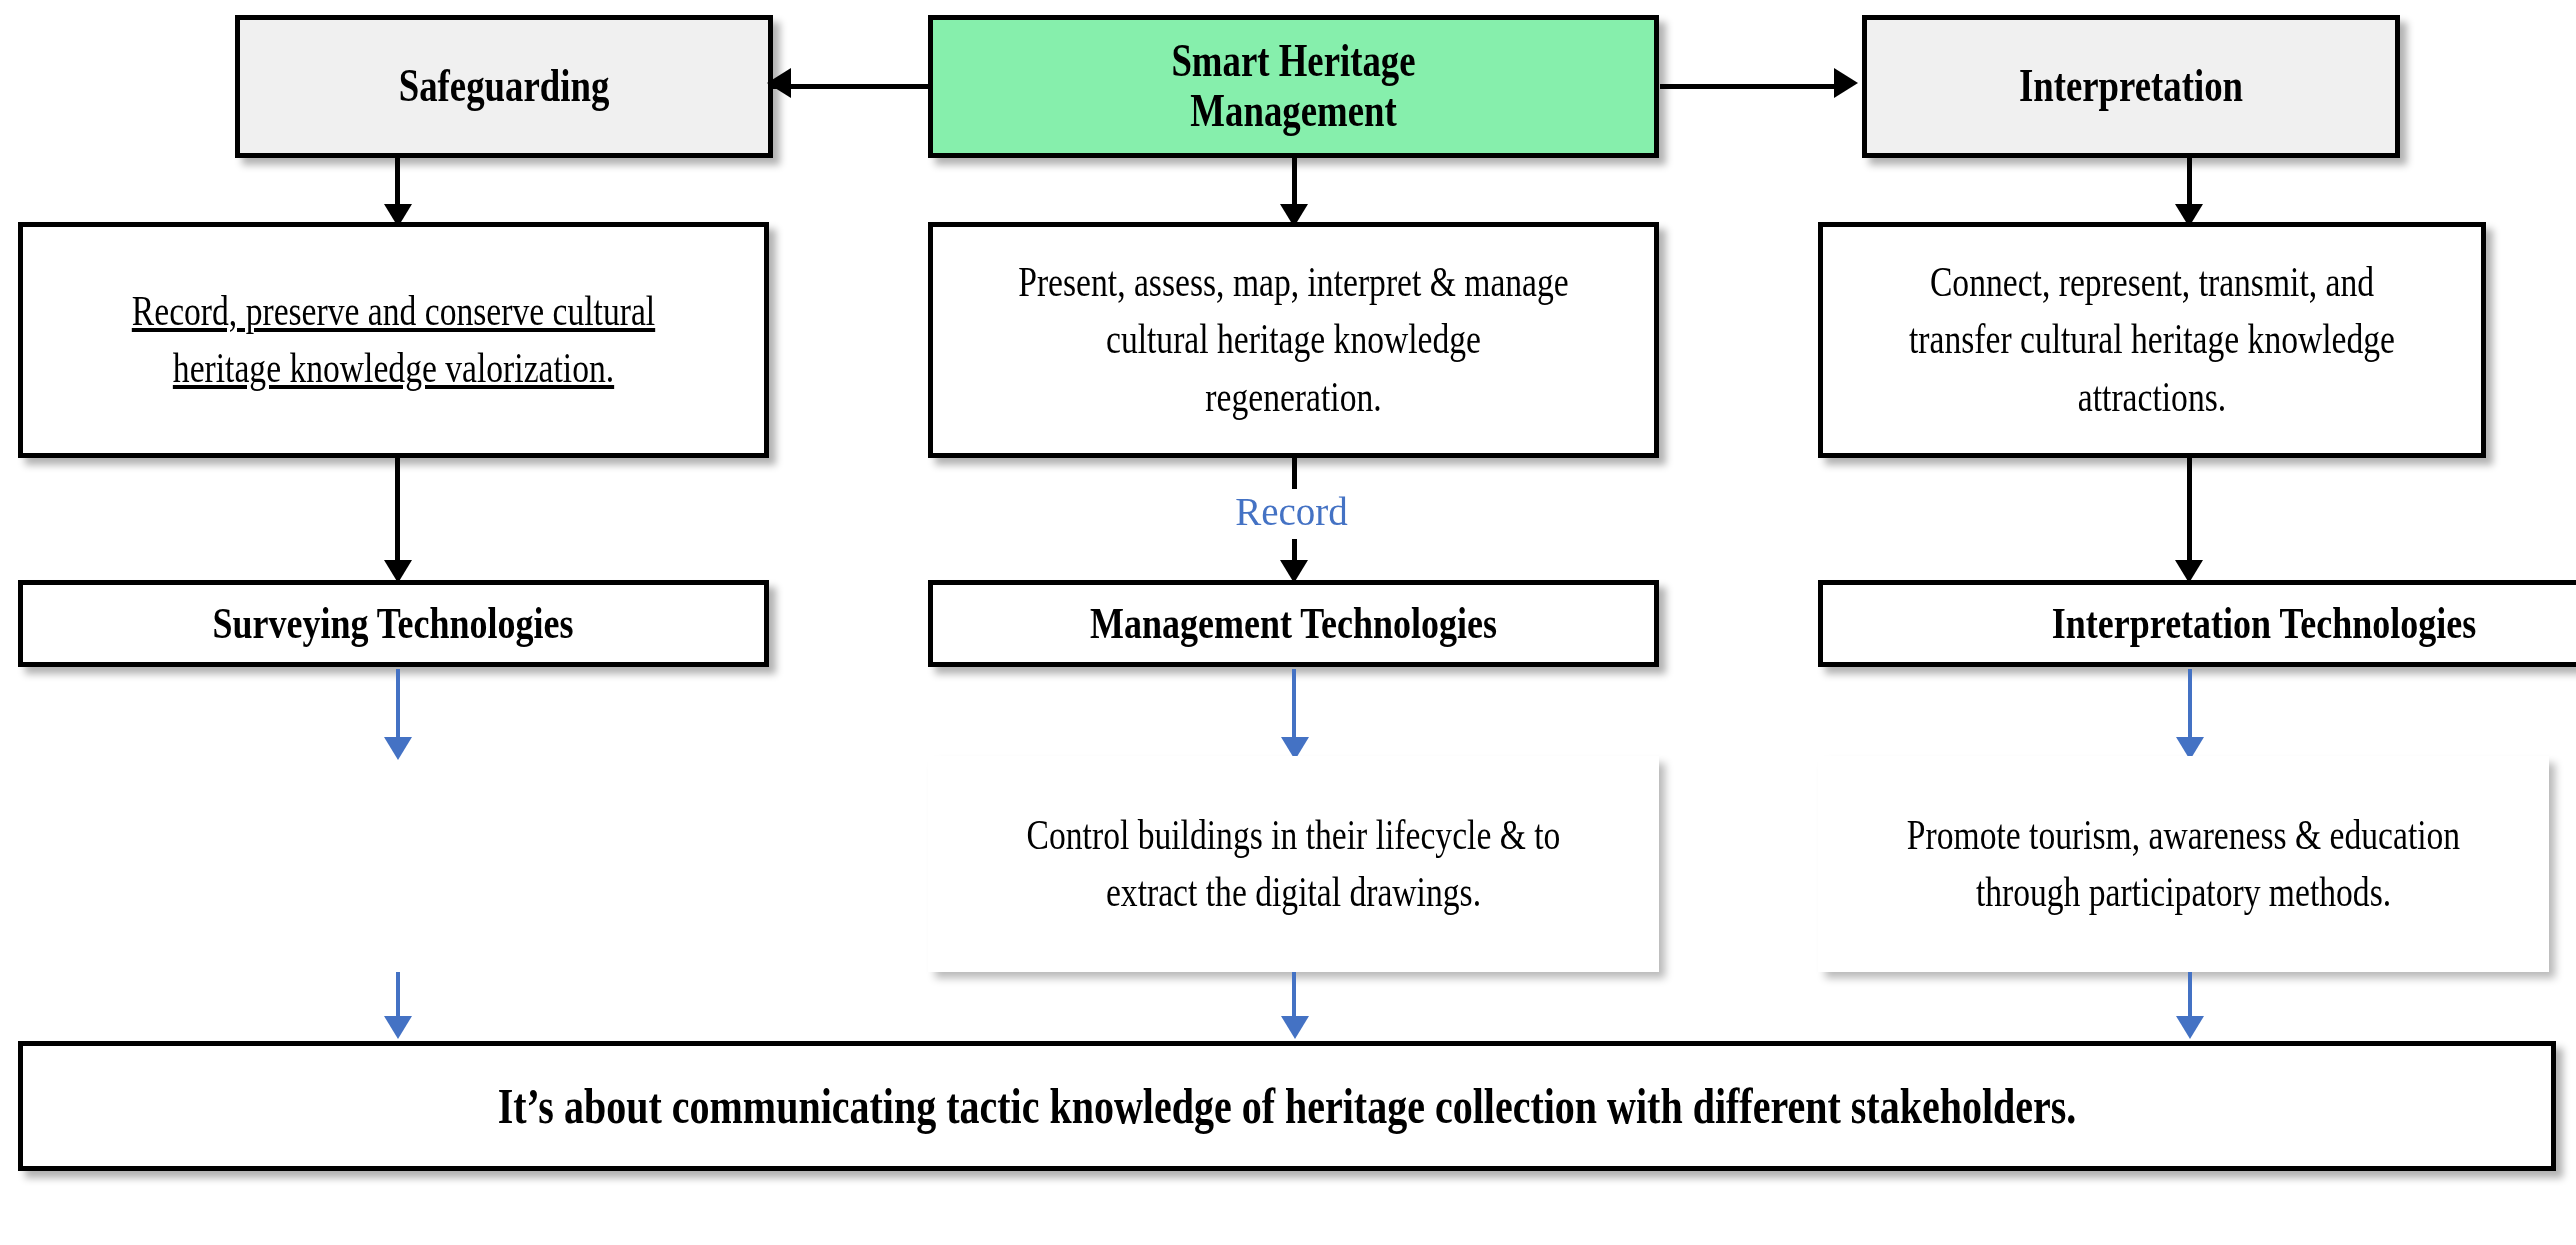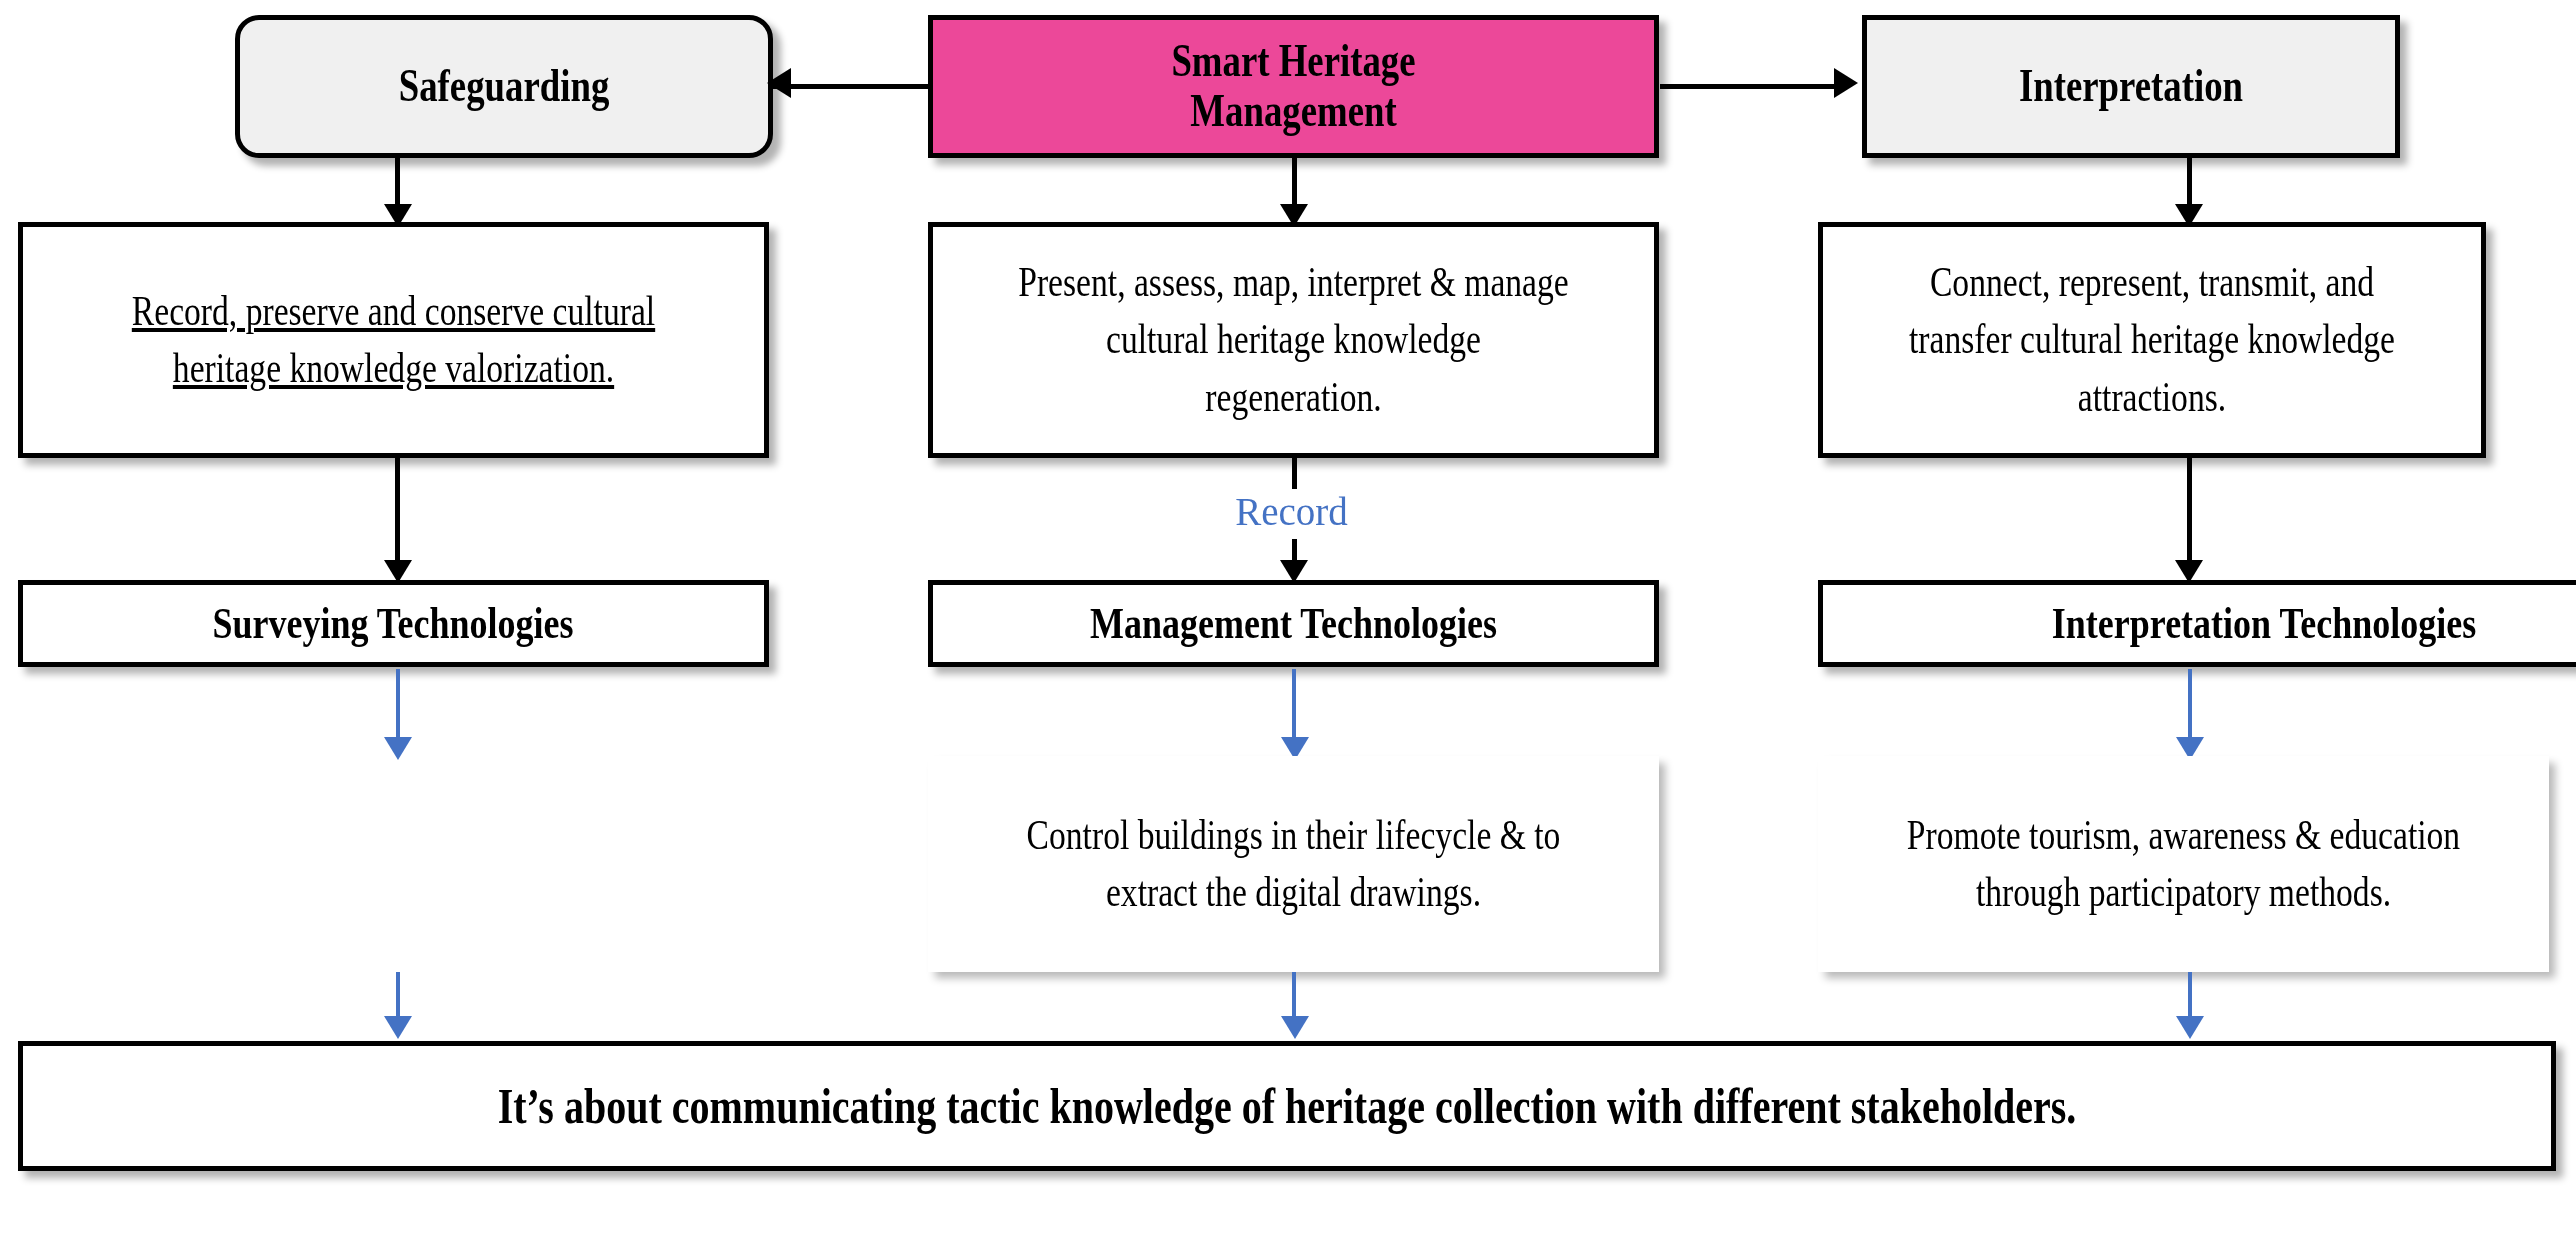--- a/index.html
+++ b/index.html
@@ -29,21 +29,21 @@
     font-family:"Liberation Serif","DejaVu Serif",serif;
     transform:scaleX(0.80);
     transform-origin:center center;
     white-space:pre-line;
   }
 
   
   .r1{height:143px;}
   .r1 .txt{font-weight:bold;font-size:46px;line-height:1.10;}
   .grey{background:#F0F0F0;}
-  .blue{background:#ec4899;justify-content:center;}
+  .blue{background:#86efac;justify-content:center;}
 
   
   .r2{height:236px;}
   .r2 .txt{font-size:42px;line-height:1.36;font-weight:normal;}
 
   
   .r3{height:87px;}
   .r3 .txt{font-weight:bold;font-size:45px;line-height:1.05;}
 
   
@@ -88,21 +88,21 @@
     font-family:"Liberation Serif","DejaVu Serif",serif;
     white-space:nowrap;
     text-align:center;
   }
 </style>
 </head>
 <body>
 
 <div id="canvas">
 
-  <div class="box r1 grey" style="left:235px;top:14.7px;width:538px;border-radius:24px;">
+  <div class="box r1 grey" style="left:235px;top:14.7px;width:538px;">
     <span class="txt cond">Safeguarding</span>
   </div>
 
   <div class="box r1 blue" style="left:928px;top:14.7px;width:731px;">
     <span class="txt cond">Smart Heritage
 Management</span>
   </div>
 
   <div class="box r1 grey" style="left:1862px;top:14.7px;width:538px;">
     <span class="txt cond">Interpretation</span>

